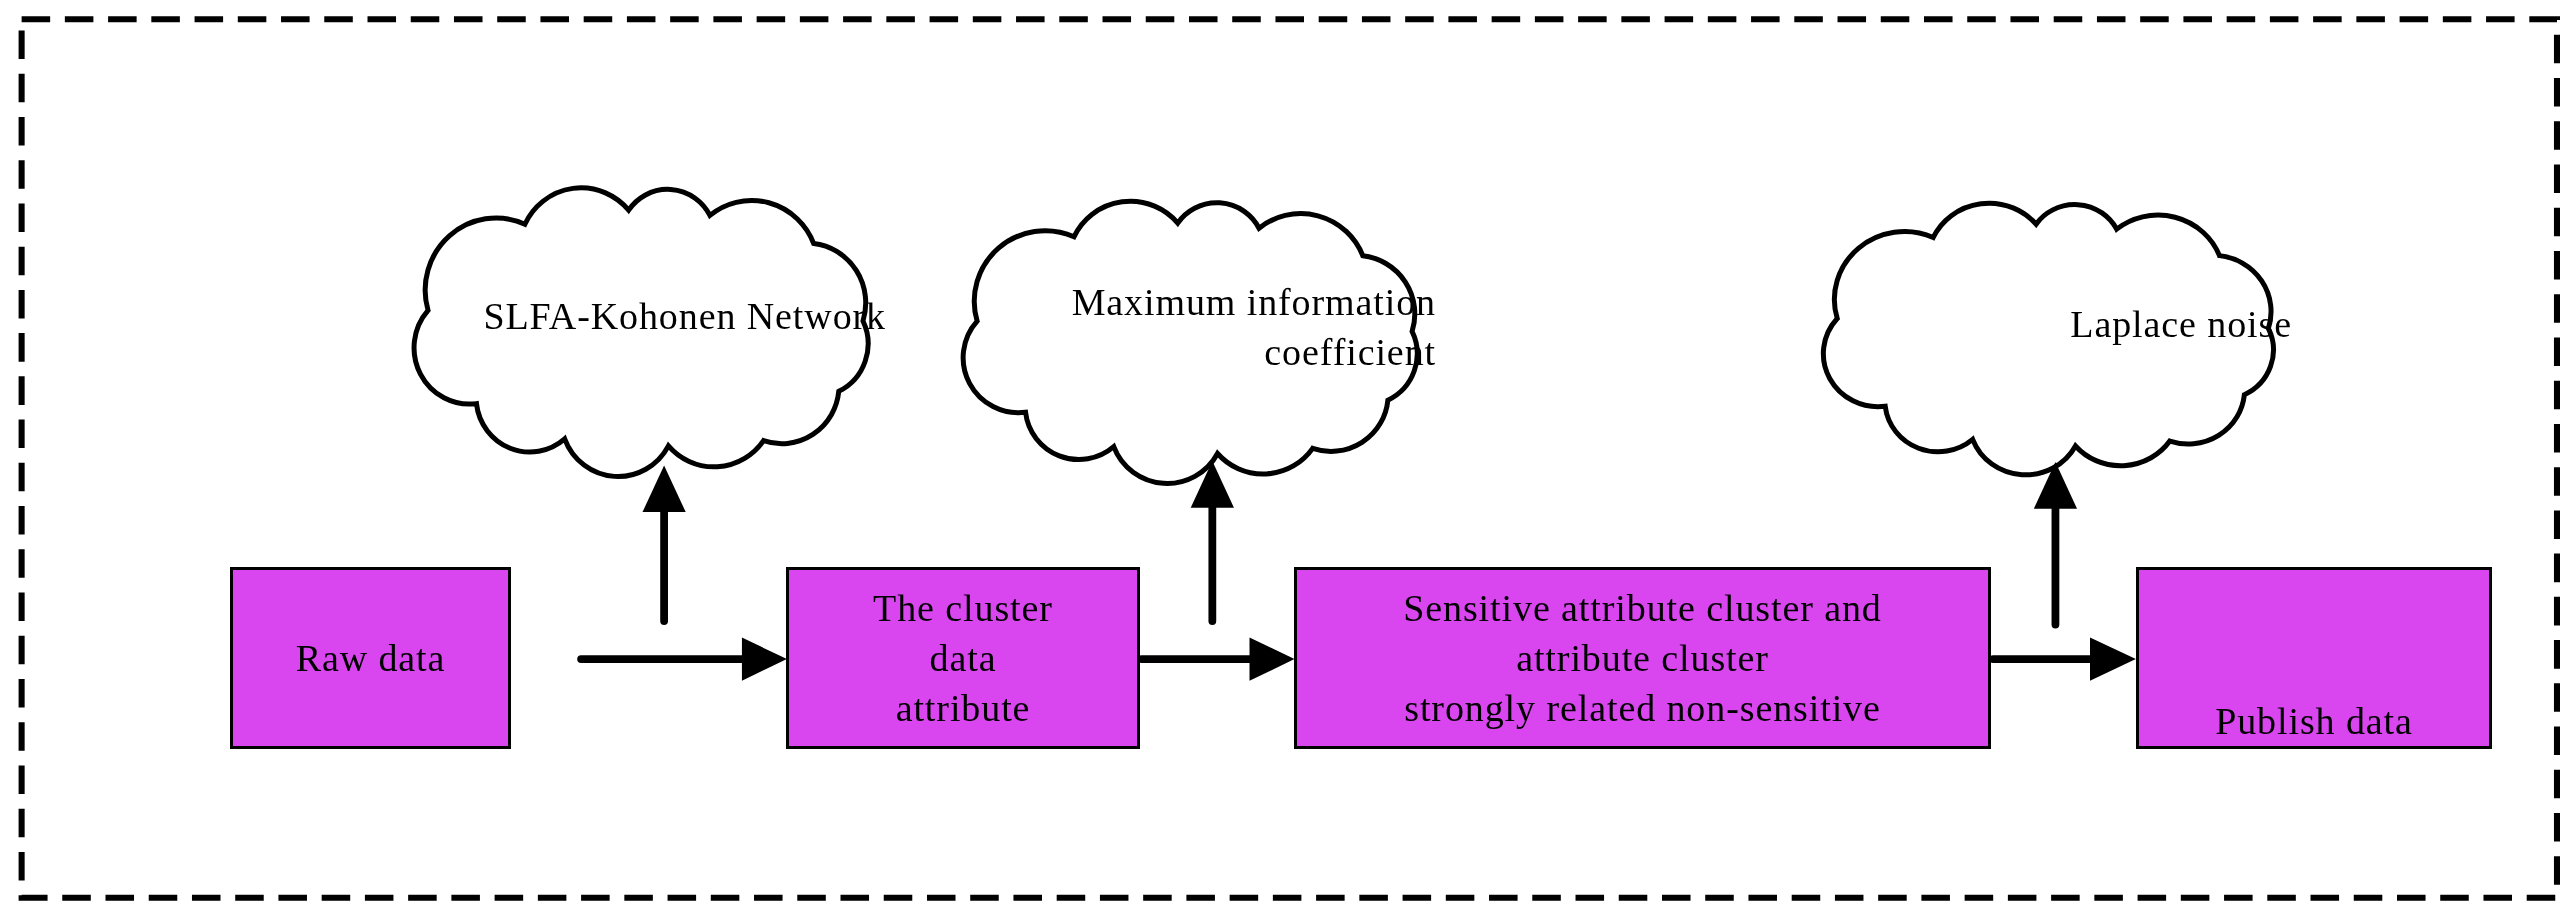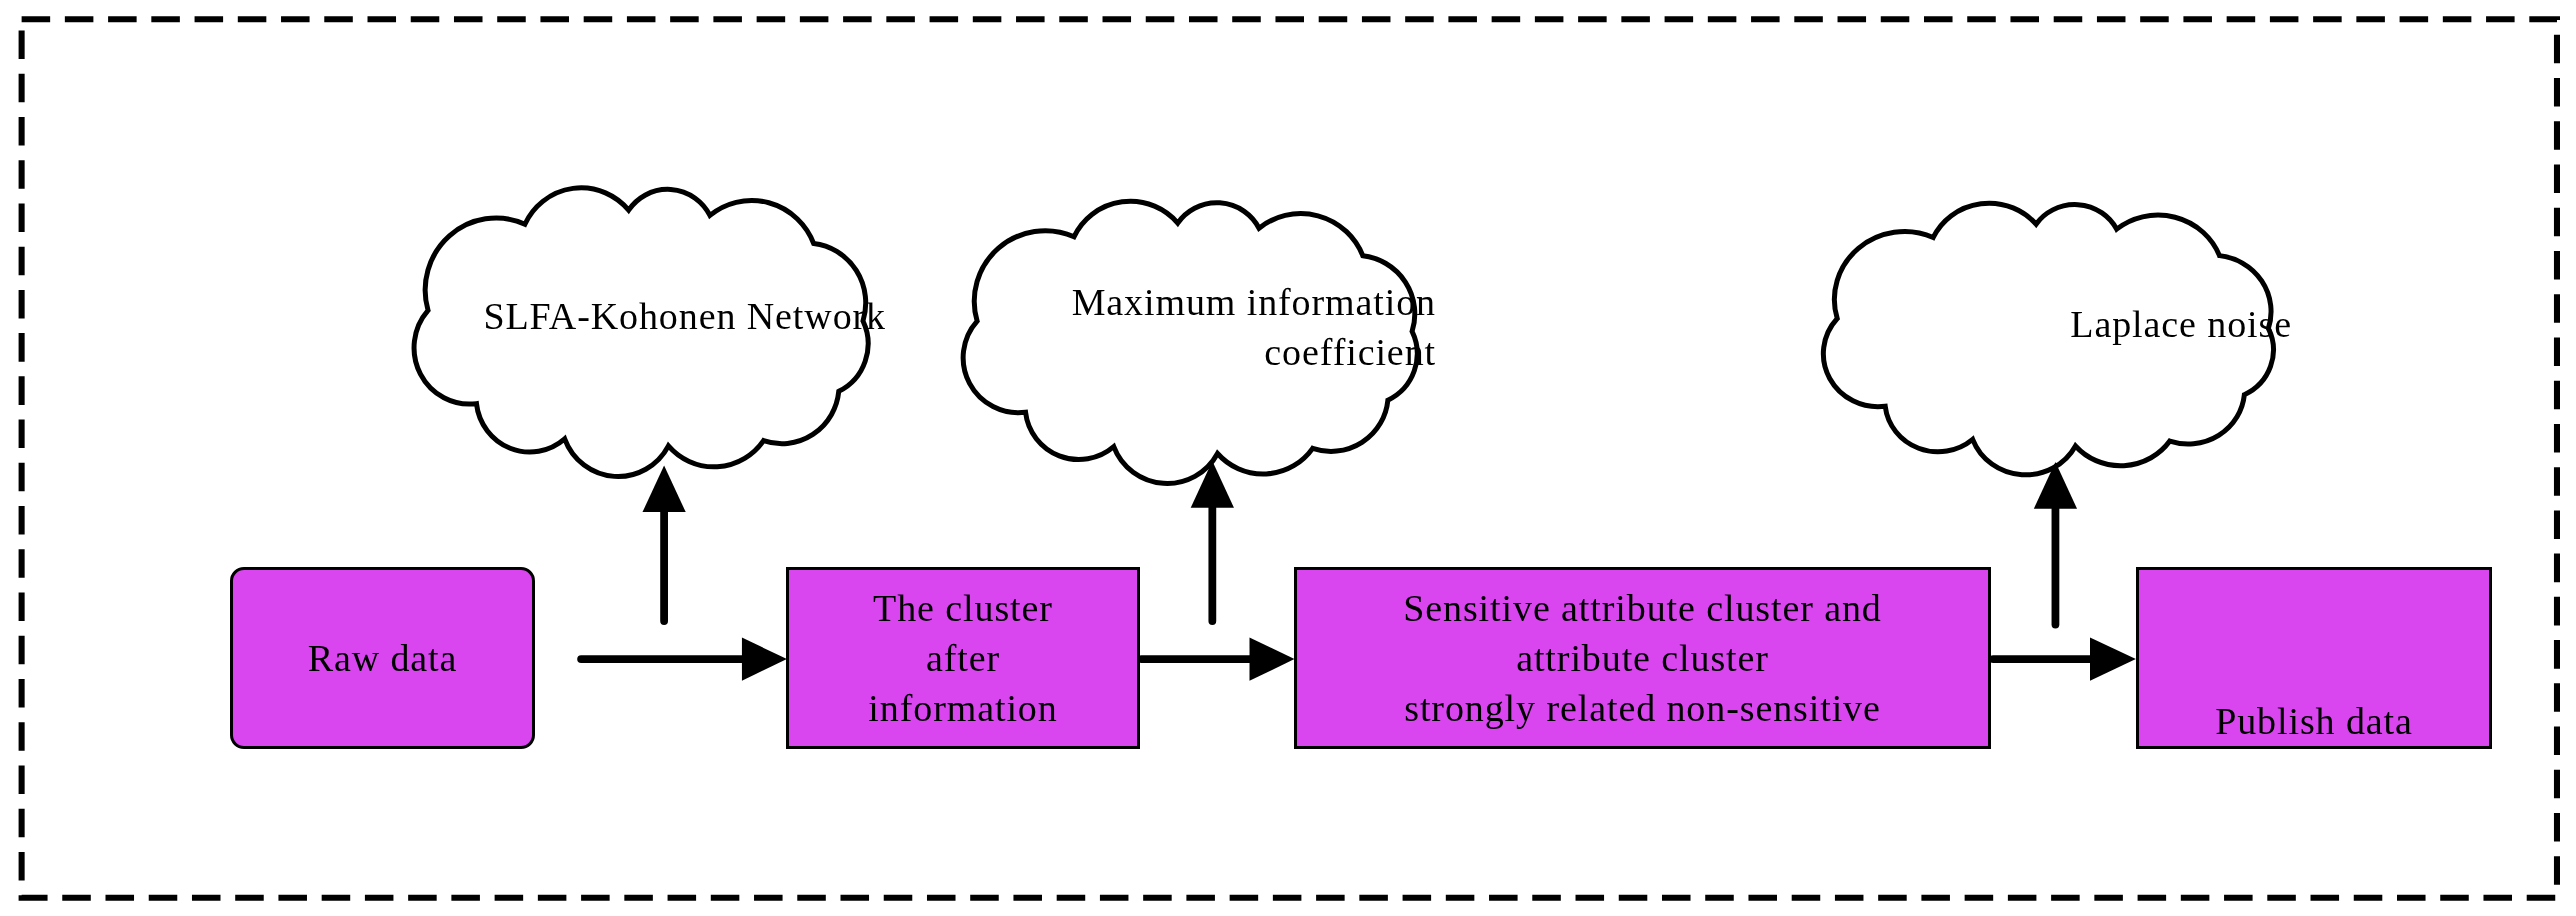--- a/index.html
+++ b/index.html
@@ -67,21 +67,21 @@
     font-size: 38px;
     line-height: 50px;
     letter-spacing: 0.9px;
     white-space: nowrap;
     pointer-events: none;
   }
   .cloud-label .line {
     display: block;
     transform: translateY(-7px);
   }
-  #box-raw-data            { left: 230px;  width: 305px; border-radius: 14px; }
+  #box-raw-data            { left: 230px;  width: 281px; }
   #box-cluster-after       { left: 786px;  width: 354px; }
   #box-sensitive-cluster   { left: 1294px; width: 697px; }
   #box-publish-data        { left: 2136px; width: 356px; justify-content: flex-end; }
 
   #cloud-label-slfa        { left: 393px;  top: 169px; width: 493px; height: 308px; }
   #cloud-label-mic         { left: 943px; top: 183px; width: 493px; height: 301px; }
   #cloud-label-laplace     { left: 1803px; top: 186px; width: 489px; height: 290px; }
 </style>
 </head>
 <body>
@@ -163,22 +163,22 @@
       <polygon class="arrow-head" points="2352,588 2402,588 2377,534"></polygon>
     </g>
   </svg>
 
   <div class="flow-box" id="box-raw-data">
     <span class="line">Raw data</span>
   </div>
 
   <div class="flow-box" id="box-cluster-after">
     <span class="line">The cluster</span>
-    <span class="line">after</span>
-    <span class="line">information</span>
+    <span class="line">data</span>
+    <span class="line">attribute</span>
   </div>
 
   <div class="flow-box" id="box-sensitive-cluster">
     <span class="line">Sensitive attribute cluster and</span>
     <span class="line">attribute cluster</span>
     <span class="line">strongly related non-sensitive</span>
   </div>
 
   <div class="flow-box" id="box-publish-data">
     <span class="line">Publish data</span>

